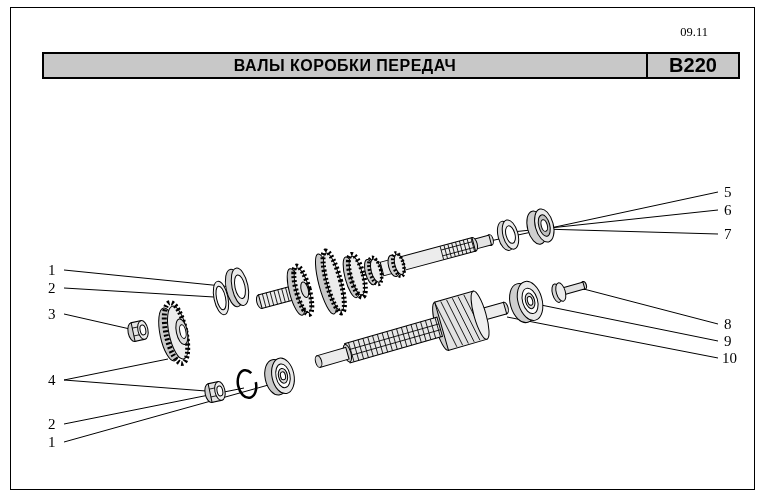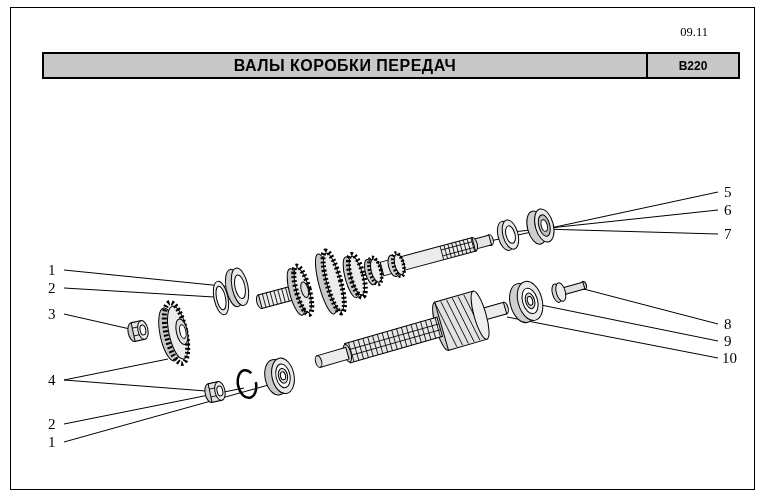--- a/index.html
+++ b/index.html
@@ -20,21 +20,21 @@
     position:absolute;left:42px;top:52px;width:698px;height:27px;
     display:flex;box-sizing:border-box;border:2px solid #000;background:#c8c8c8;
   }
   .header-title{
     flex:1;display:flex;align-items:center;justify-content:center;
     font-family:"Liberation Sans", sans-serif;font-weight:bold;font-size:16px;
     border-right:2px solid #000;letter-spacing:0.5px;
   }
   .header-code{
     width:90px;display:flex;align-items:center;justify-content:center;
-    font-family:"Liberation Sans", sans-serif;font-weight:bold;font-size:12px;
+    font-family:"Liberation Sans", sans-serif;font-weight:bold;font-size:20px;
   }
   .diagram-wrap{position:absolute;left:42px;top:79px;width:698px;height:406px;}
   svg{display:block;}
   .ln{stroke:#000;stroke-width:1;fill:none;}
   .part{stroke:#000;stroke-width:1;}
   .teeth{fill:none;stroke:#000;stroke-width:5;stroke-dasharray:2 2.2;}
   .teeth-s{fill:none;stroke:#000;stroke-width:3.5;stroke-dasharray:1.8 1.9;}
   .hatch{stroke:#000;stroke-width:0.8;fill:none;}
   .co{font-family:"Liberation Serif", serif;font-size:15px;fill:#000;}
 </style>

